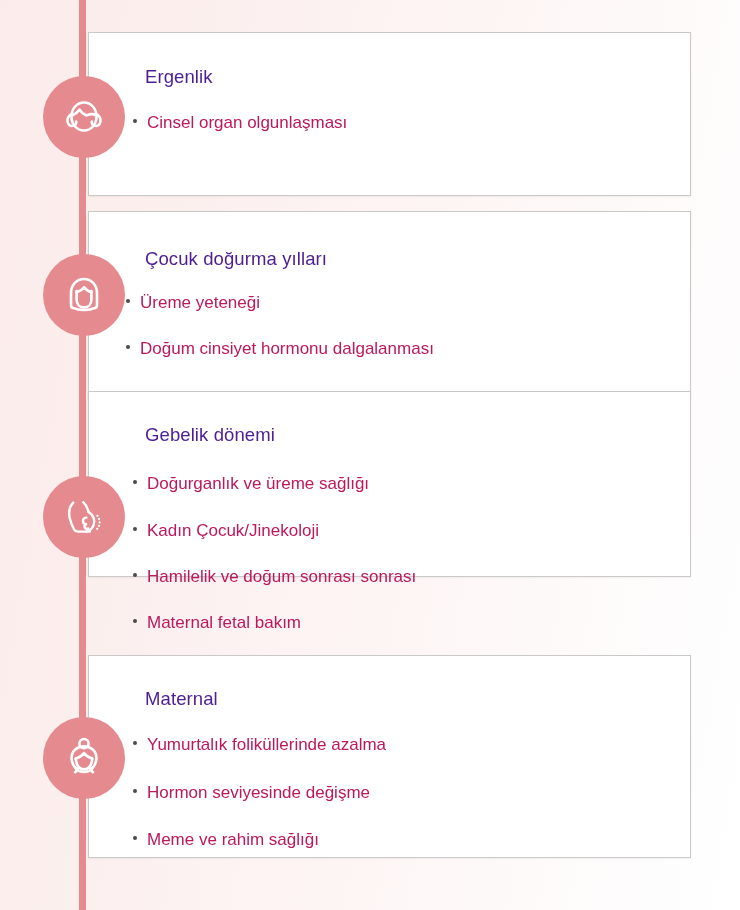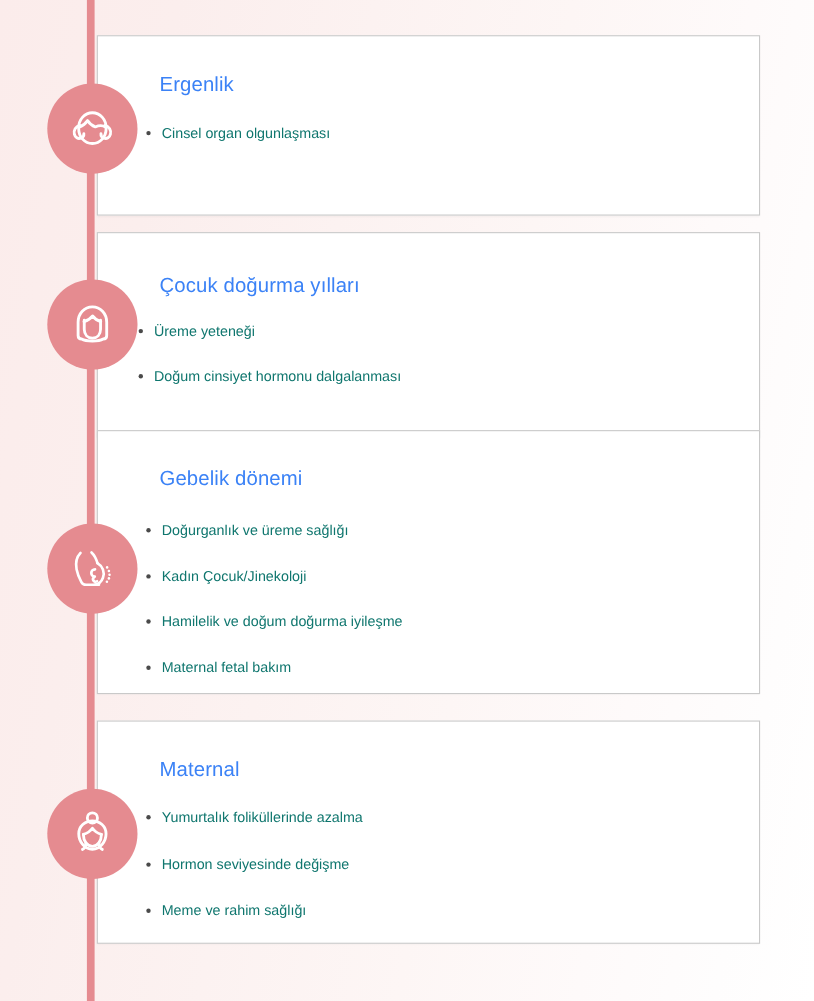--- a/index.html
+++ b/index.html
@@ -49,57 +49,57 @@
     border: 1px solid #c9c9c9;
     box-sizing: border-box;
     z-index: 1;
     box-shadow: 0 1px 2px rgba(0,0,0,0.05);
   }
   .card-inner {
     padding: 0;
   }
 
   .card-title {
-    color: #3b82f6;
+    color: #4c1d95;
     font-size: 18.5px;
     font-weight: 400;
     letter-spacing: 0.1px;
     margin: 0;
     padding: 0 0 0 56px;
     line-height: 1.2;
     white-space: nowrap;
   }
 
   ul.bullets {
     list-style: none;
     margin: 0;
     padding: 0 0 0 44px;
   }
   ul.bullets li {
     position: relative;
-    color: #0f766e;
-    font-size: 13px;
+    color: #be185d;
+    font-size: 17px;
     line-height: 1.2;
     padding-left: 14px;
     white-space: nowrap;
   }
   ul.bullets li .dot {
     position: absolute;
     left: 0;
     top: 6px;
     width: 4px;
     height: 4px;
     border-radius: 50%;
     background: #4a4a4a;
   }
 
   
   #card-1 { top: 32px;  height: 164px; }
   #card-2 { top: 211px; height: 187px; }
-  #card-3 { top: 391px; height: 240px; }
+  #card-3 { top: 391px; height: 186px; }
   #card-4 { top: 655px; height: 203px; }
 
   #card-1 .card-title { padding-top: 33px; }
   #card-1 ul.bullets   { padding-top: 25px; }
   #card-1 ul.bullets li { margin-bottom: 25px; }
 
   #card-2 .card-title { padding-top: 36px; }
   #card-2 ul.bullets   { padding-top: 23px; padding-left: 37px; }
   #card-2 ul.bullets li { margin-bottom: 25px; }
 
@@ -173,21 +173,21 @@
         <li>
           <span class="dot"></span>
           <span>Doğurganlık ve üreme sağlığı</span>
         </li>
         <li>
           <span class="dot"></span>
           <span>Kadın Çocuk/Jinekoloji</span>
         </li>
         <li>
           <span class="dot"></span>
-          <span>Hamilelik ve doğum doğurma iyileşme</span>
+          <span>Hamilelik ve doğum sonrası sonrası</span>
         </li>
         <li>
           <span class="dot"></span>
           <span>Maternal fetal bakım</span>
         </li>
       </ul>
     </div>
   </div>
 
   <div class="card" id="card-4">

